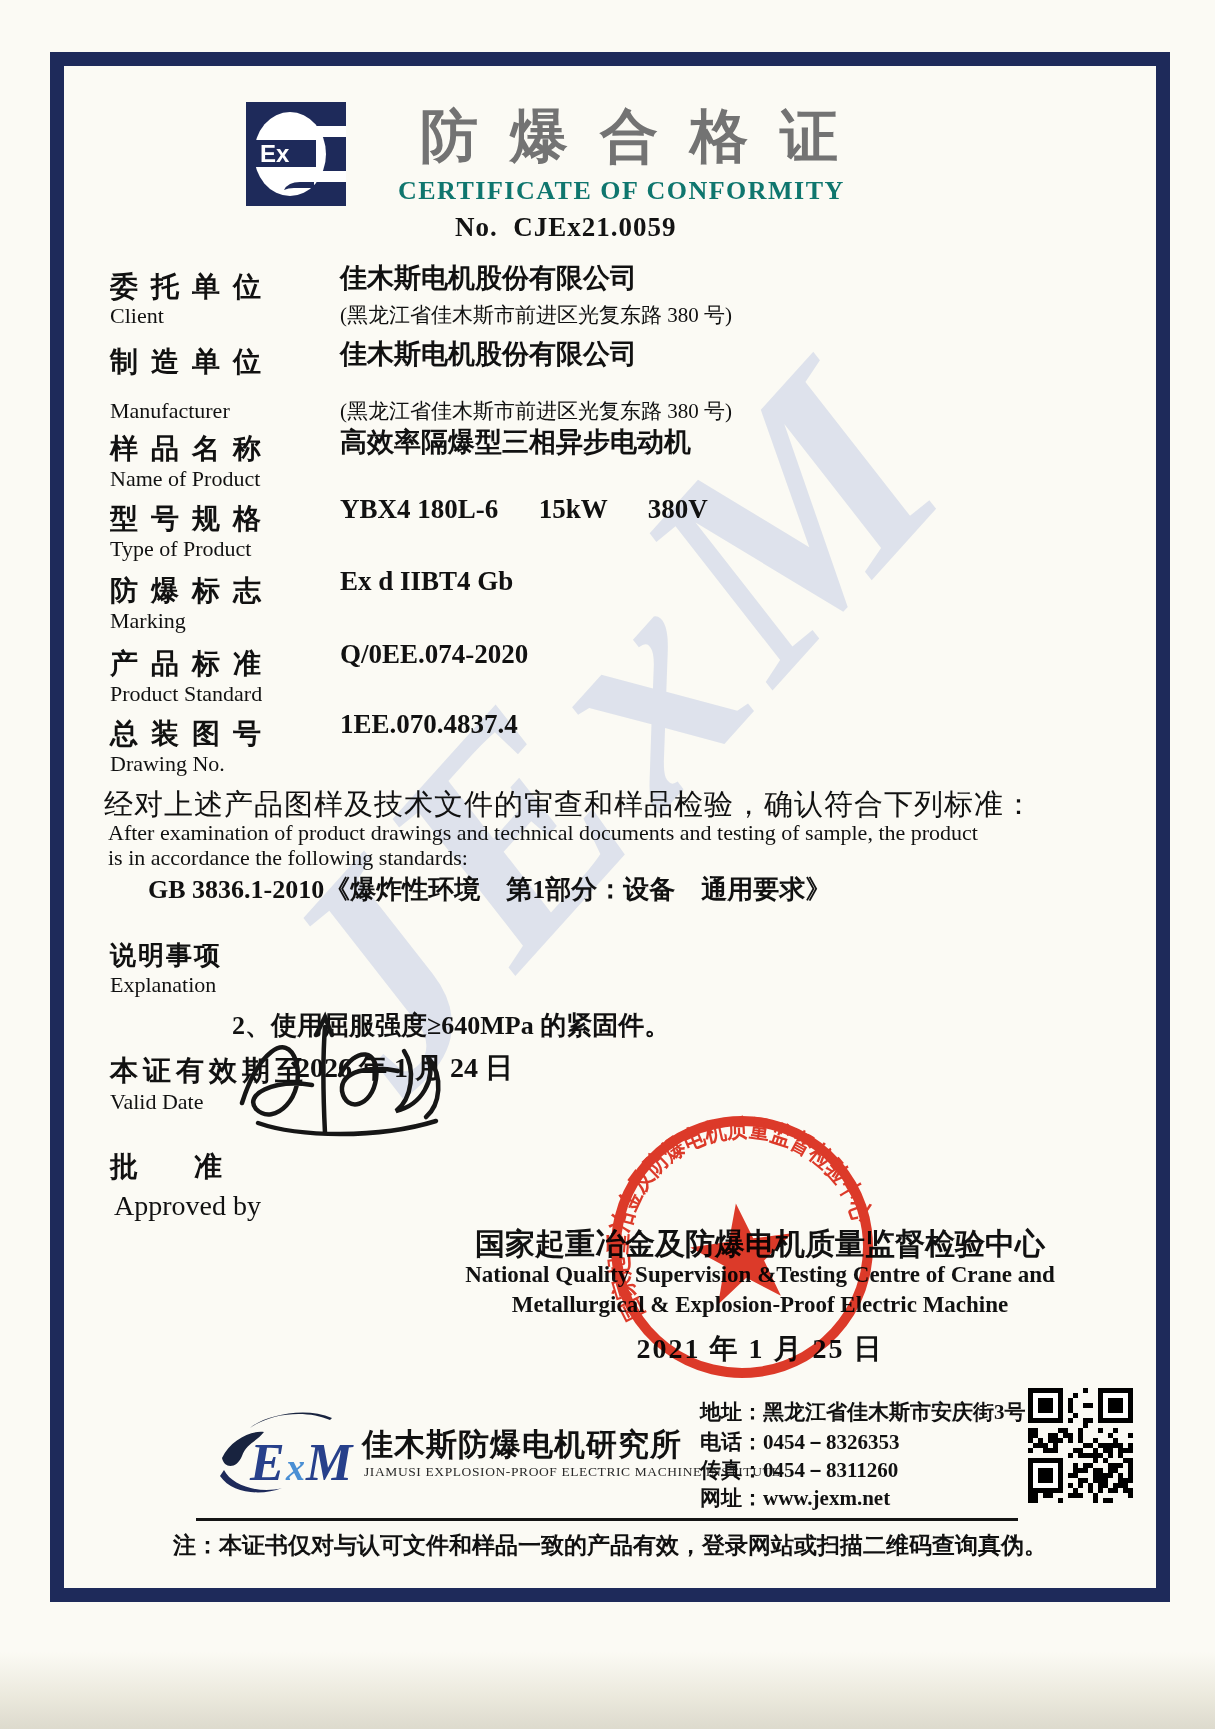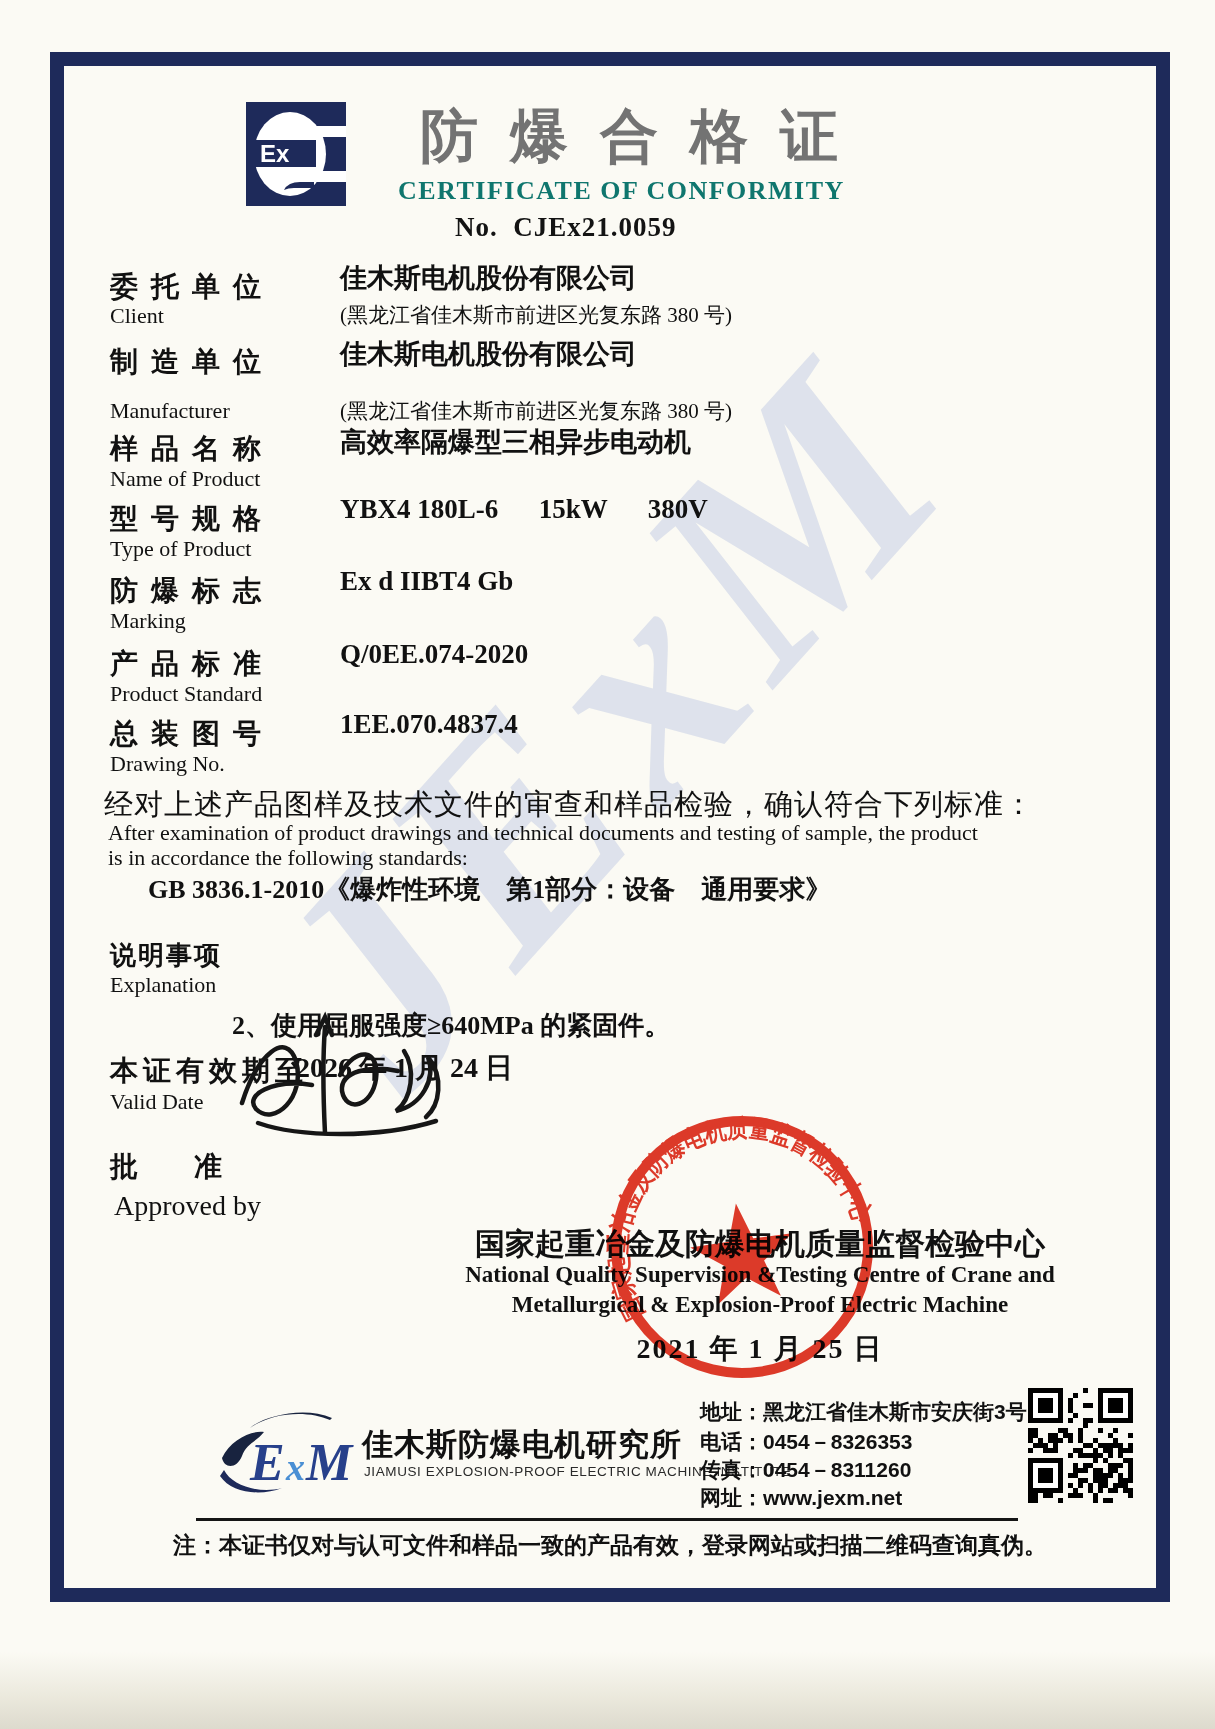--- a/index.html
+++ b/index.html
@@ -48,21 +48,21 @@
   .std{left:148px; font-size:26px; font-weight:bold; white-space:nowrap;}
   .exp-line{font-size:26px; font-weight:bold; white-space:pre;}
   .sig-svg{left:228px; top:1005px;}
   
   .auth{left:440px; width:640px; text-align:center;}
   .auth-cn{top:1224px; font-size:30px; font-weight:bold; white-space:nowrap;}
   .auth-en{font-size:23px; font-weight:bold; white-space:nowrap;}
   .auth-date{top:1330px; font-size:28px; font-weight:bold; letter-spacing:2px;}
   .stamp{left:599px; top:1104px; mix-blend-mode:multiply;}
   
-  .sans{font-family:Liberation Sans, sans-serif;}
+  .sans{font-family:Liberation Serif, serif;}
   .inst-cn{left:362px; top:1424px; font-size:31px; font-weight:bold; letter-spacing:1px;}
   .inst-en{left:364px; top:1464px; font-size:13.5px; color:#2a2a2a; letter-spacing:0.6px;}
   .contact{left:700px; font-size:21px; font-weight:bold; white-space:nowrap;}
   .divider{left:196px; top:1518px; width:822px; height:3px; background:#151515;}
   .cert-note{left:60px; top:1530px; width:1100px; text-align:center; font-size:23px; font-weight:bold;}
   .scan-band{left:0; top:1652px; width:1215px; height:77px;
     background:linear-gradient(#fbfaf4 0%, #eceade 55%, #dddacd 100%);
     border-bottom:4px solid #c7c4b8;}
 </style>
 </head>

